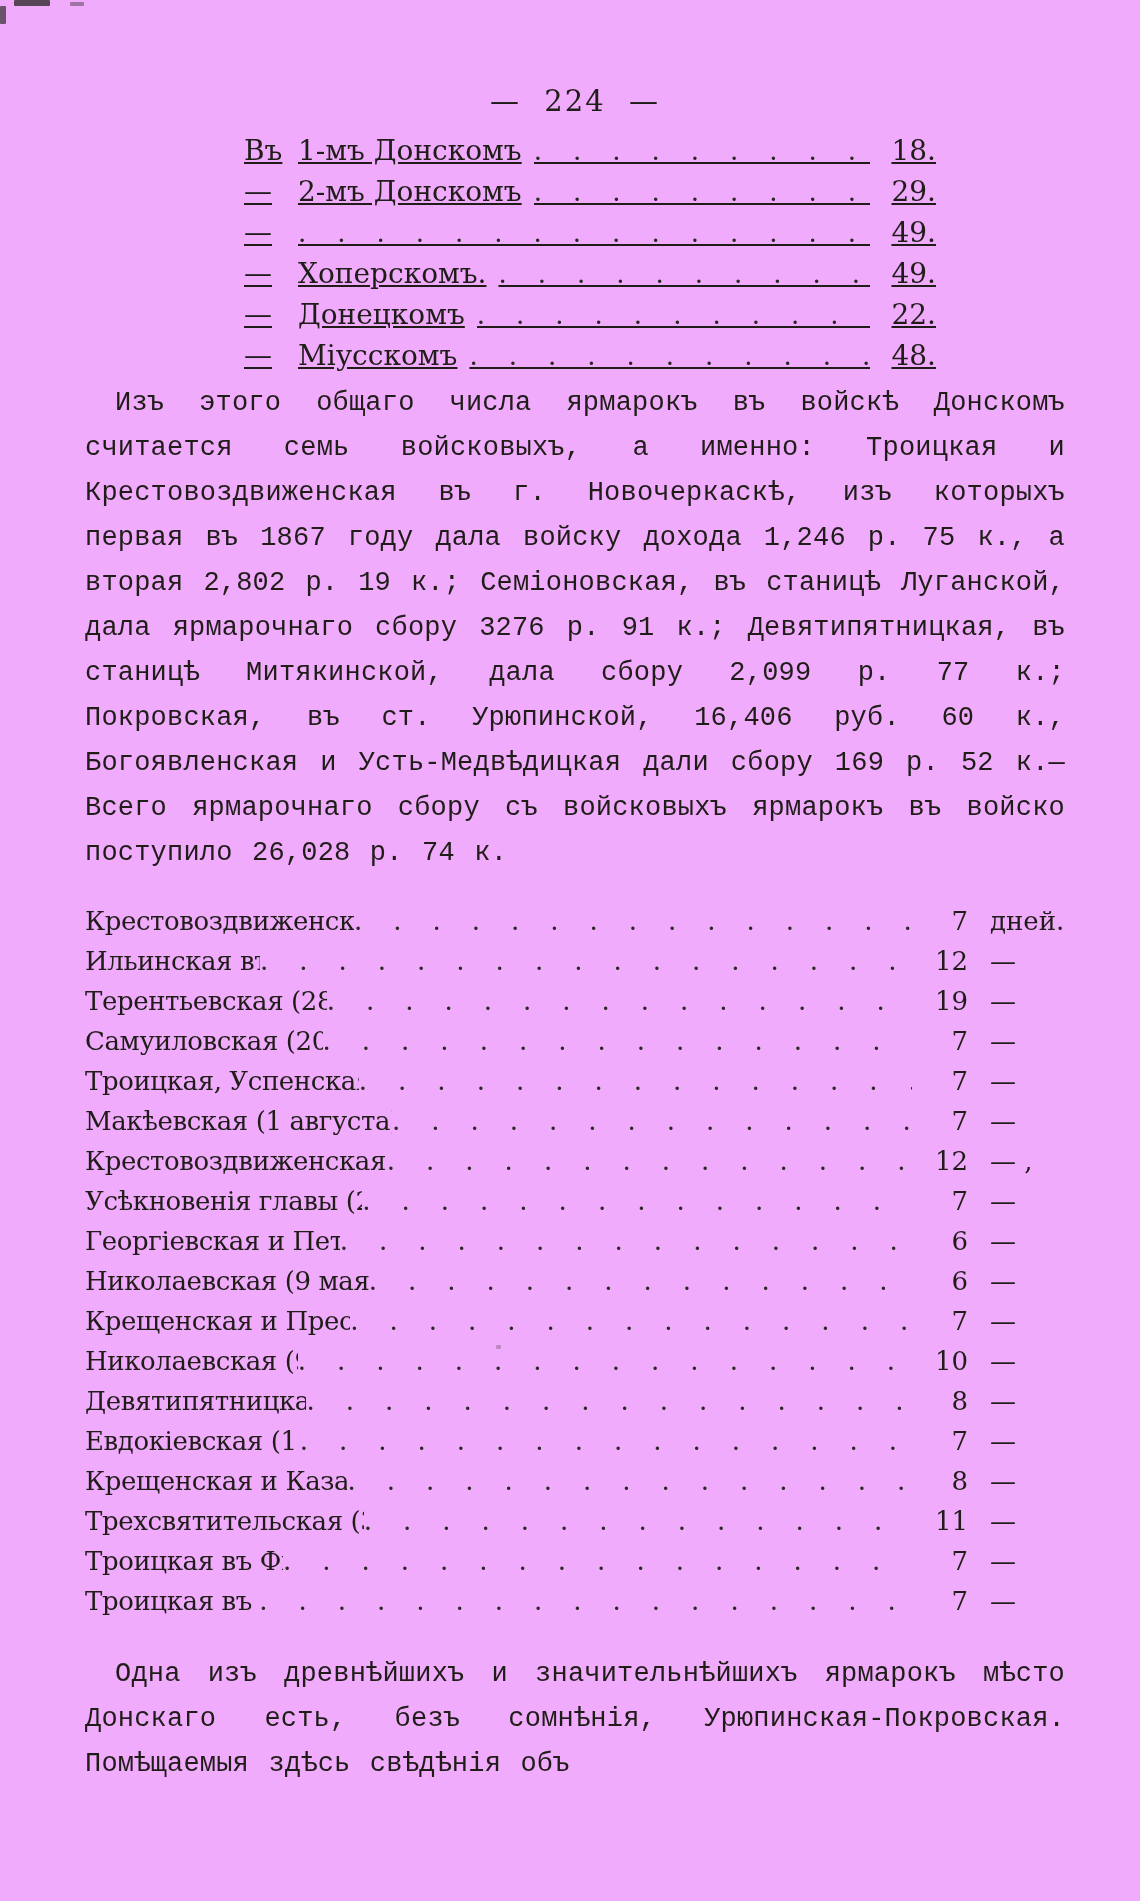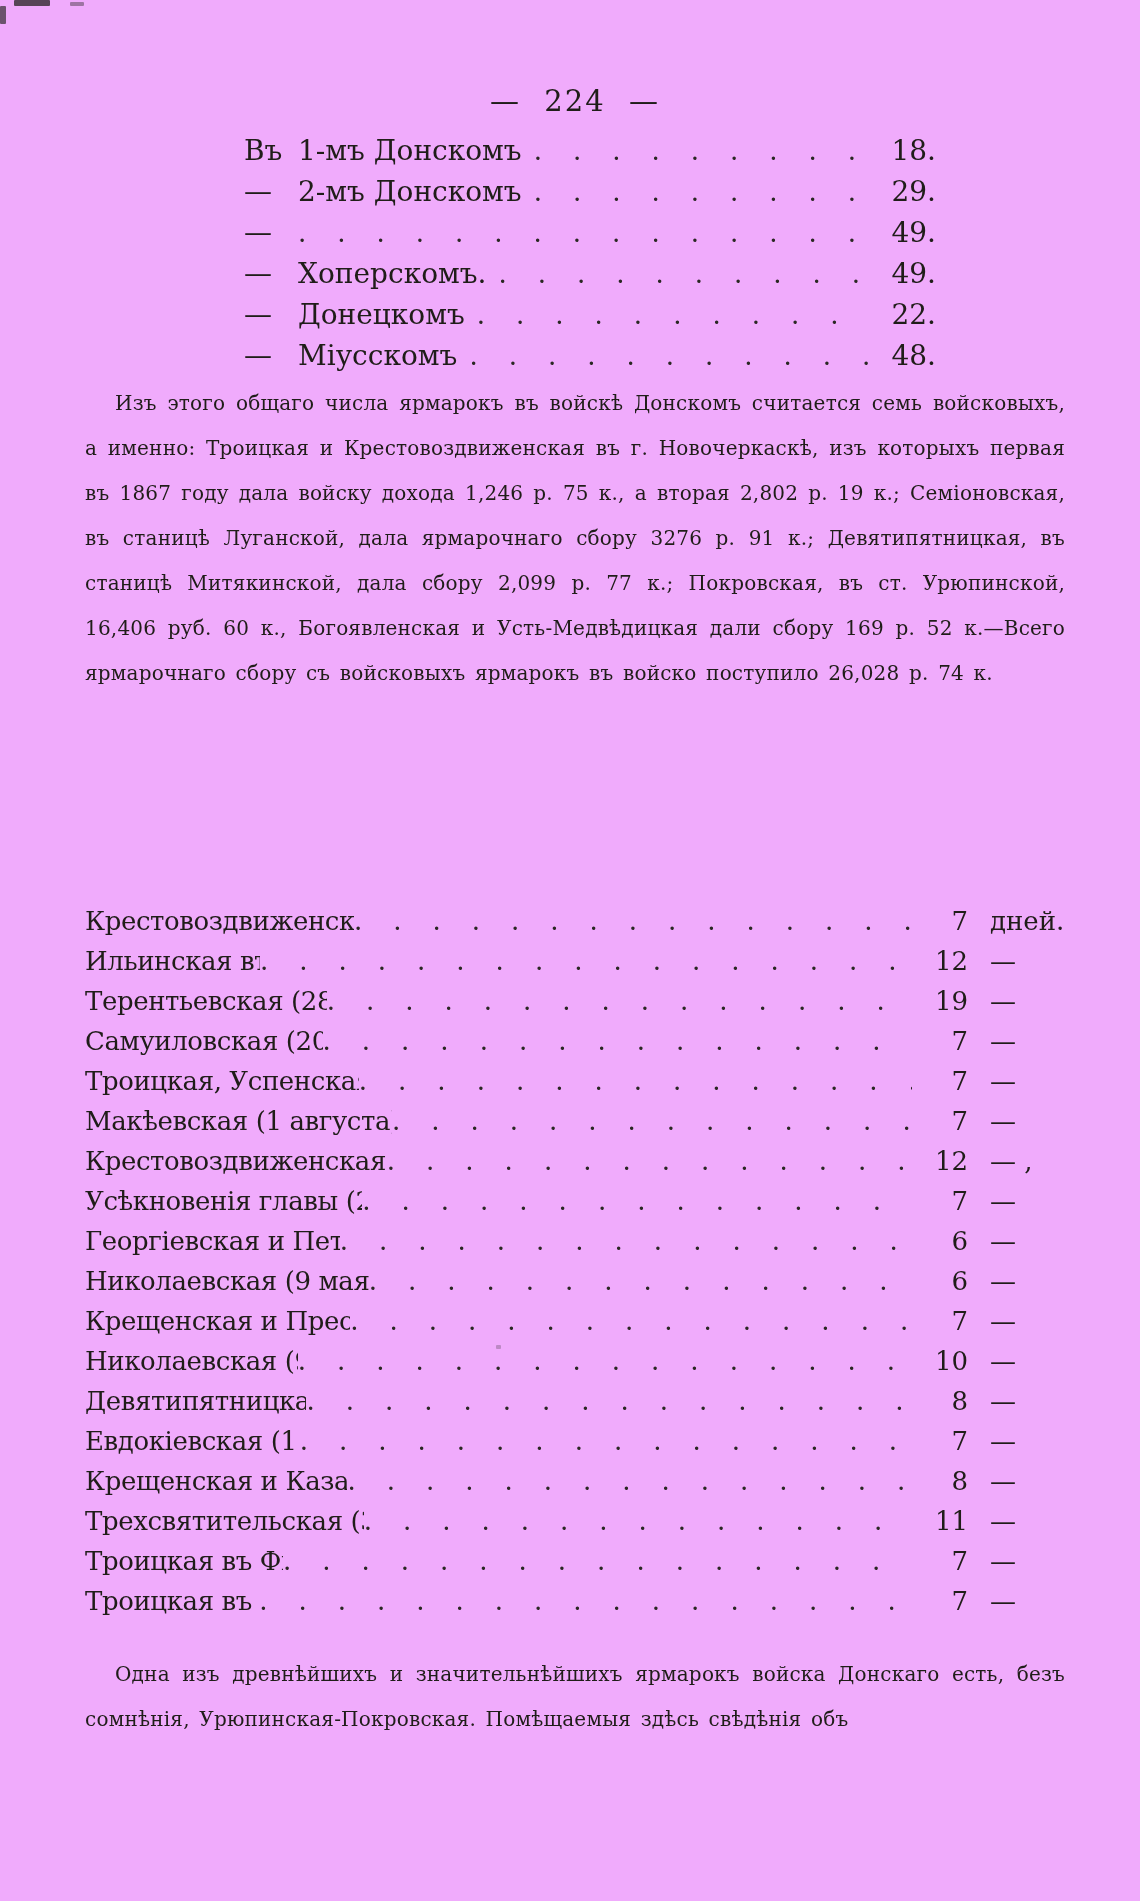--- a/index.html
+++ b/index.html
@@ -20,32 +20,32 @@
   .sp4{left:496px;top:1345px;width:5px;height:4px;opacity:.25;}
 
   .page-number{
     position:absolute;left:85px;top:84px;width:980px;
     text-align:center;font-size:29px;line-height:34px;
     letter-spacing:2px;word-spacing:12px;
   }
 
   
   .toc{position:absolute;left:244px;top:134px;width:692px;}
-  .toc-row{display:flex;align-items:baseline;height:41px;font-size:28px;white-space:nowrap;}
+  .toc-row{display:flex;align-items:baseline;height:41px;font-size:28px;white-space:nowrap;text-decoration:underline;}
   .toc-row .prefix{flex:none;width:54px;}
   .toc-row .name{flex:none;padding-right:12px;}
   .leader{flex:1 1 auto;min-width:0;overflow:hidden;white-space:nowrap;}
   .dots{letter-spacing:31px;font-size:26px;color:#2a2722;}
   .toc-row .value{flex:none;width:66px;text-align:right;}
 
   
   .para{
     position:absolute;left:85px;width:980px;margin:0;
-    font-size:20px;line-height:45px;text-align:justify;
-    text-indent:30px;word-spacing:3px;letter-spacing:.2px;
+    font-size:27px;line-height:45px;text-align:justify;
+    text-indent:30px;word-spacing:3px;letter-spacing:.2px;font-family:Liberation Mono, monospace;
   }
   #para1{top:381px;}
   #para2{top:741px;}
   #para3{top:1652px;}
 
   
   .fairs{position:absolute;left:85px;top:906px;width:965px;}
   .fair-row{display:flex;align-items:baseline;height:40px;font-size:26px;letter-spacing:-0.4px;white-space:nowrap;}
   .fair-row .name{flex:0 1 auto;padding-right:10px;overflow:hidden;}
   .fair-row .value{flex:none;width:56px;text-align:right;letter-spacing:0;}
@@ -208,14 +208,14 @@
     <span class="unit">—</span>
   </div>
       <div class="fair-row">
     <span class="name">Троицкая въ сл. Криворожьѣ.</span>
     <span class="leader"><span class="dots">........................................</span></span>
     <span class="value">7</span>
     <span class="unit">—</span>
   </div>
     </div>
 
-  <p class="para" id="para3">Одна изъ древнѣйшихъ и значительнѣйшихъ ярмарокъ войска Донскаго есть, безъ сомнѣнія, Урюпинская-Покровская. Помѣщаемыя здѣсь свѣдѣнія объ</p>
+  <p class="para" id="para3">Одна изъ древнѣйшихъ и значительнѣйшихъ ярмарокъ мѣсто Донскаго есть, безъ сомнѣнія, Урюпинская-Покровская. Помѣщаемыя здѣсь свѣдѣнія объ</p>
 </div>
 
 </body></html>

